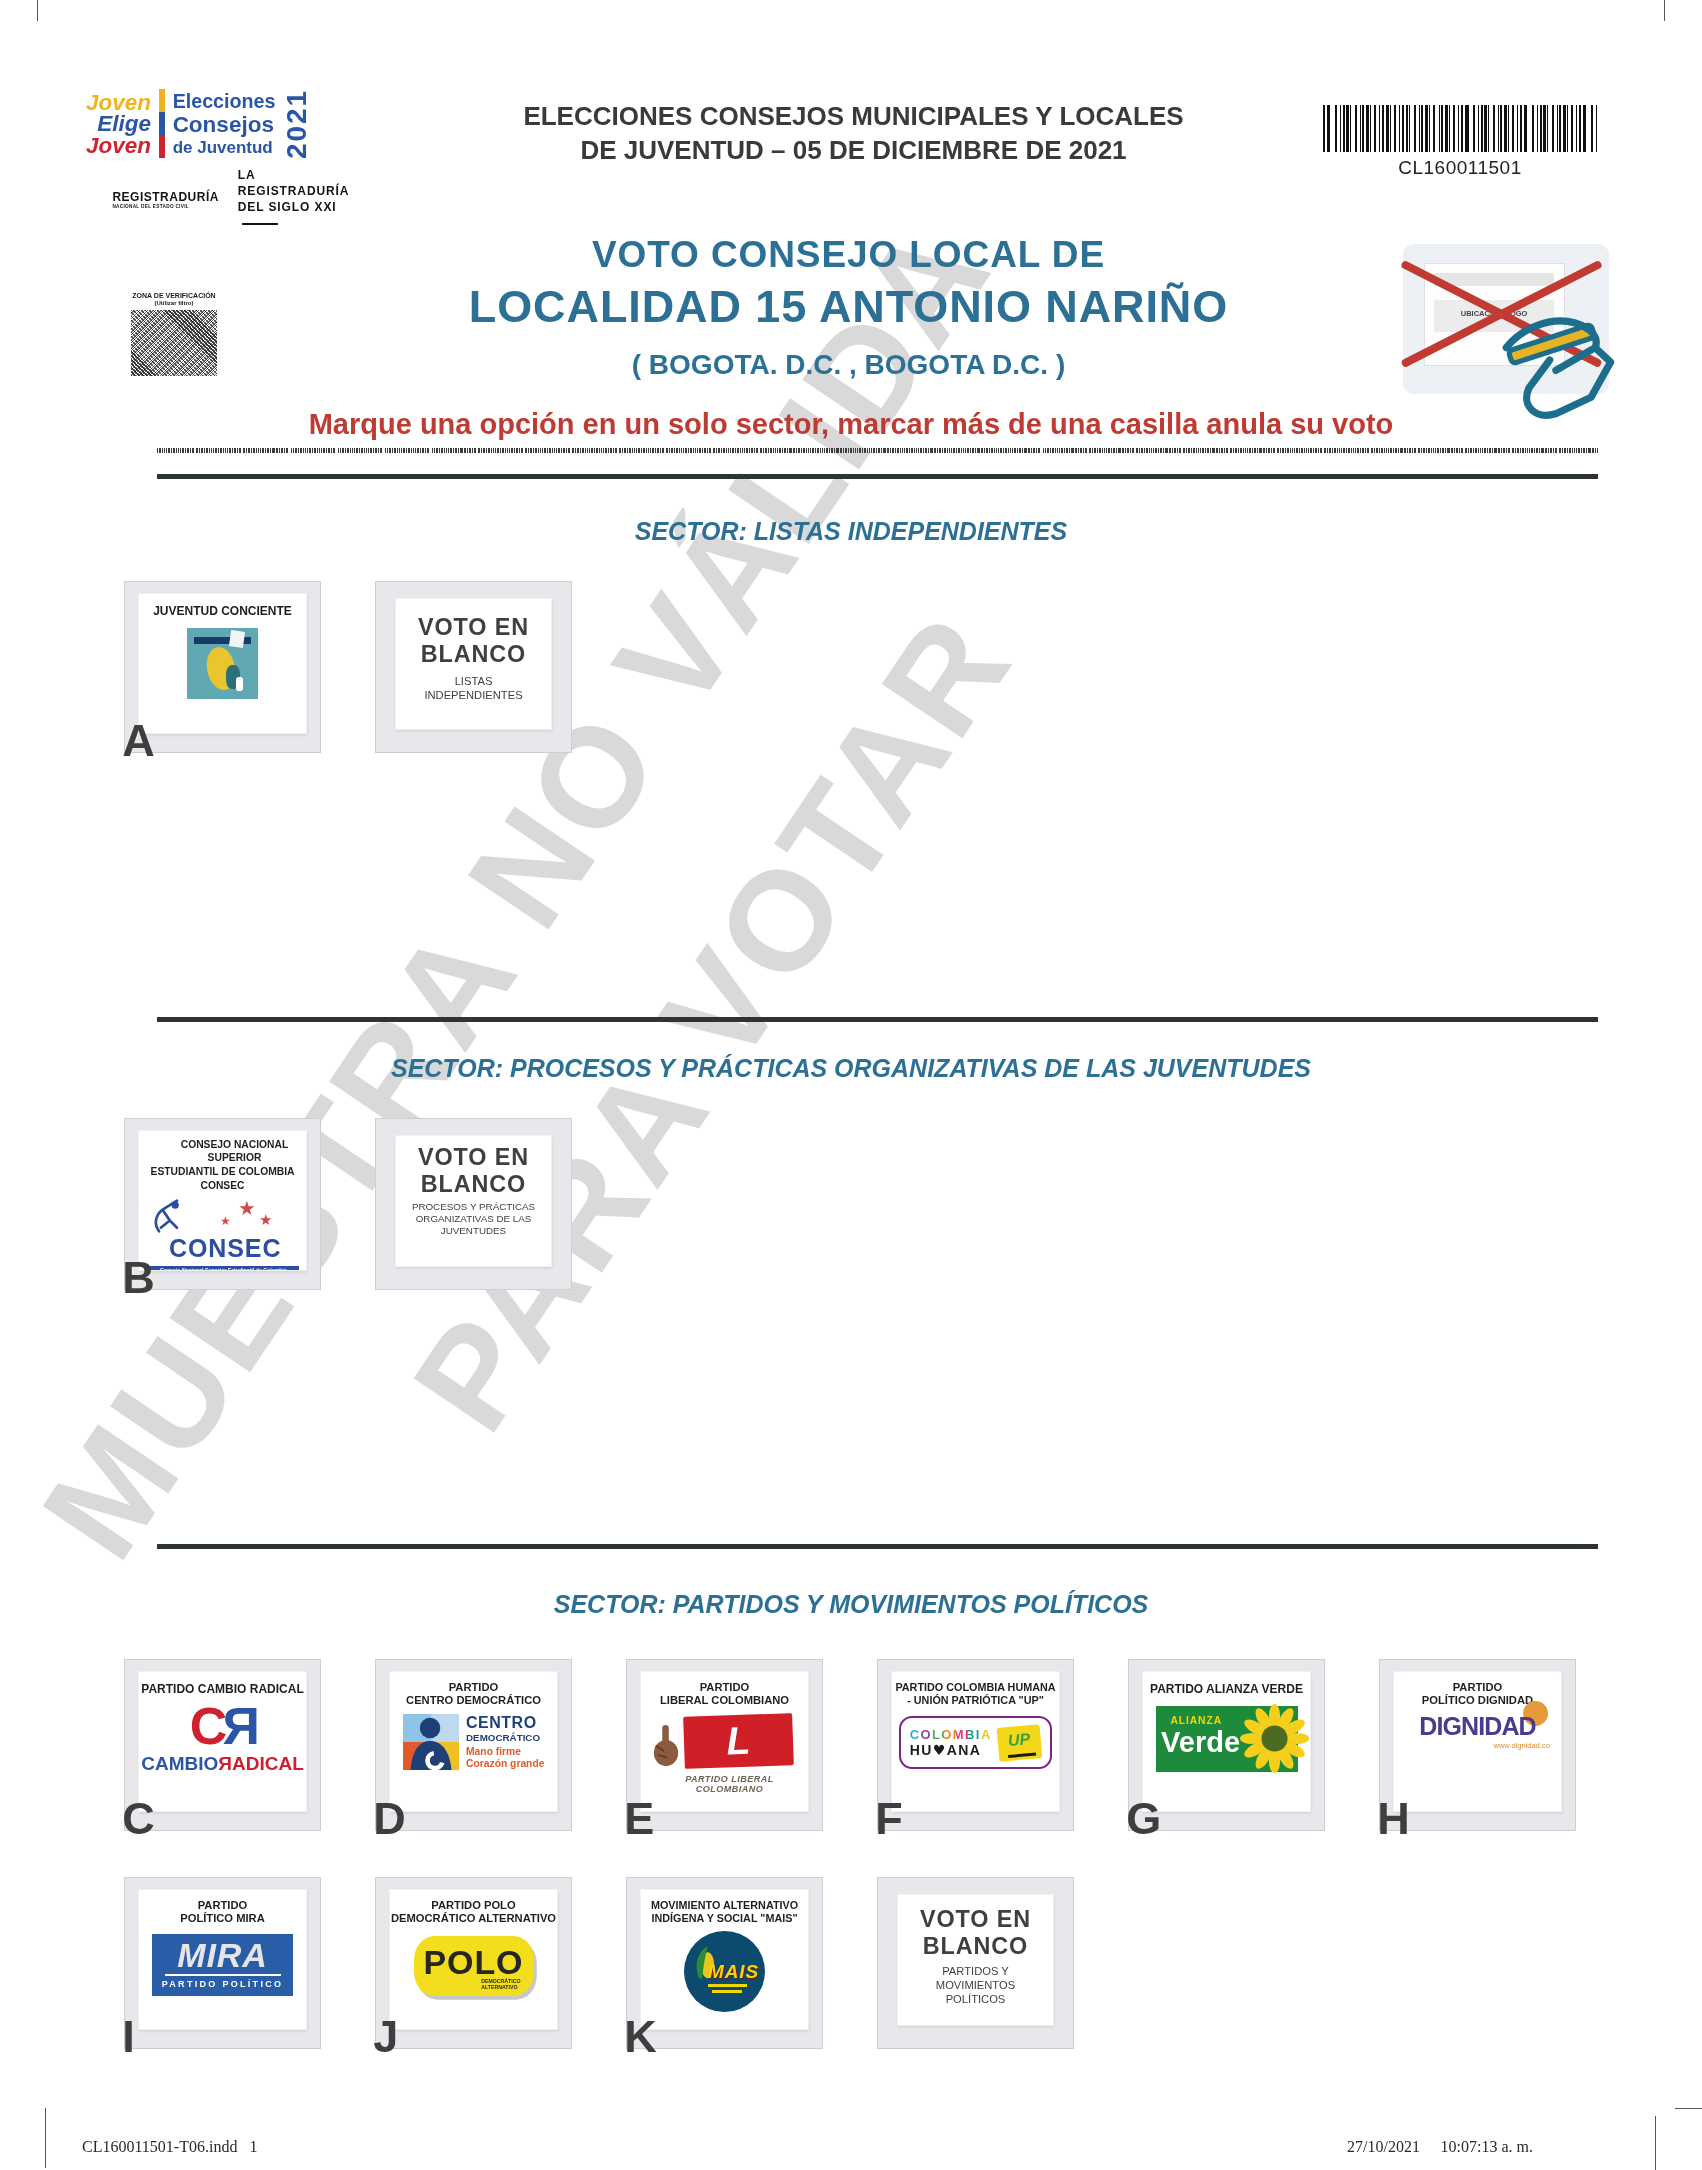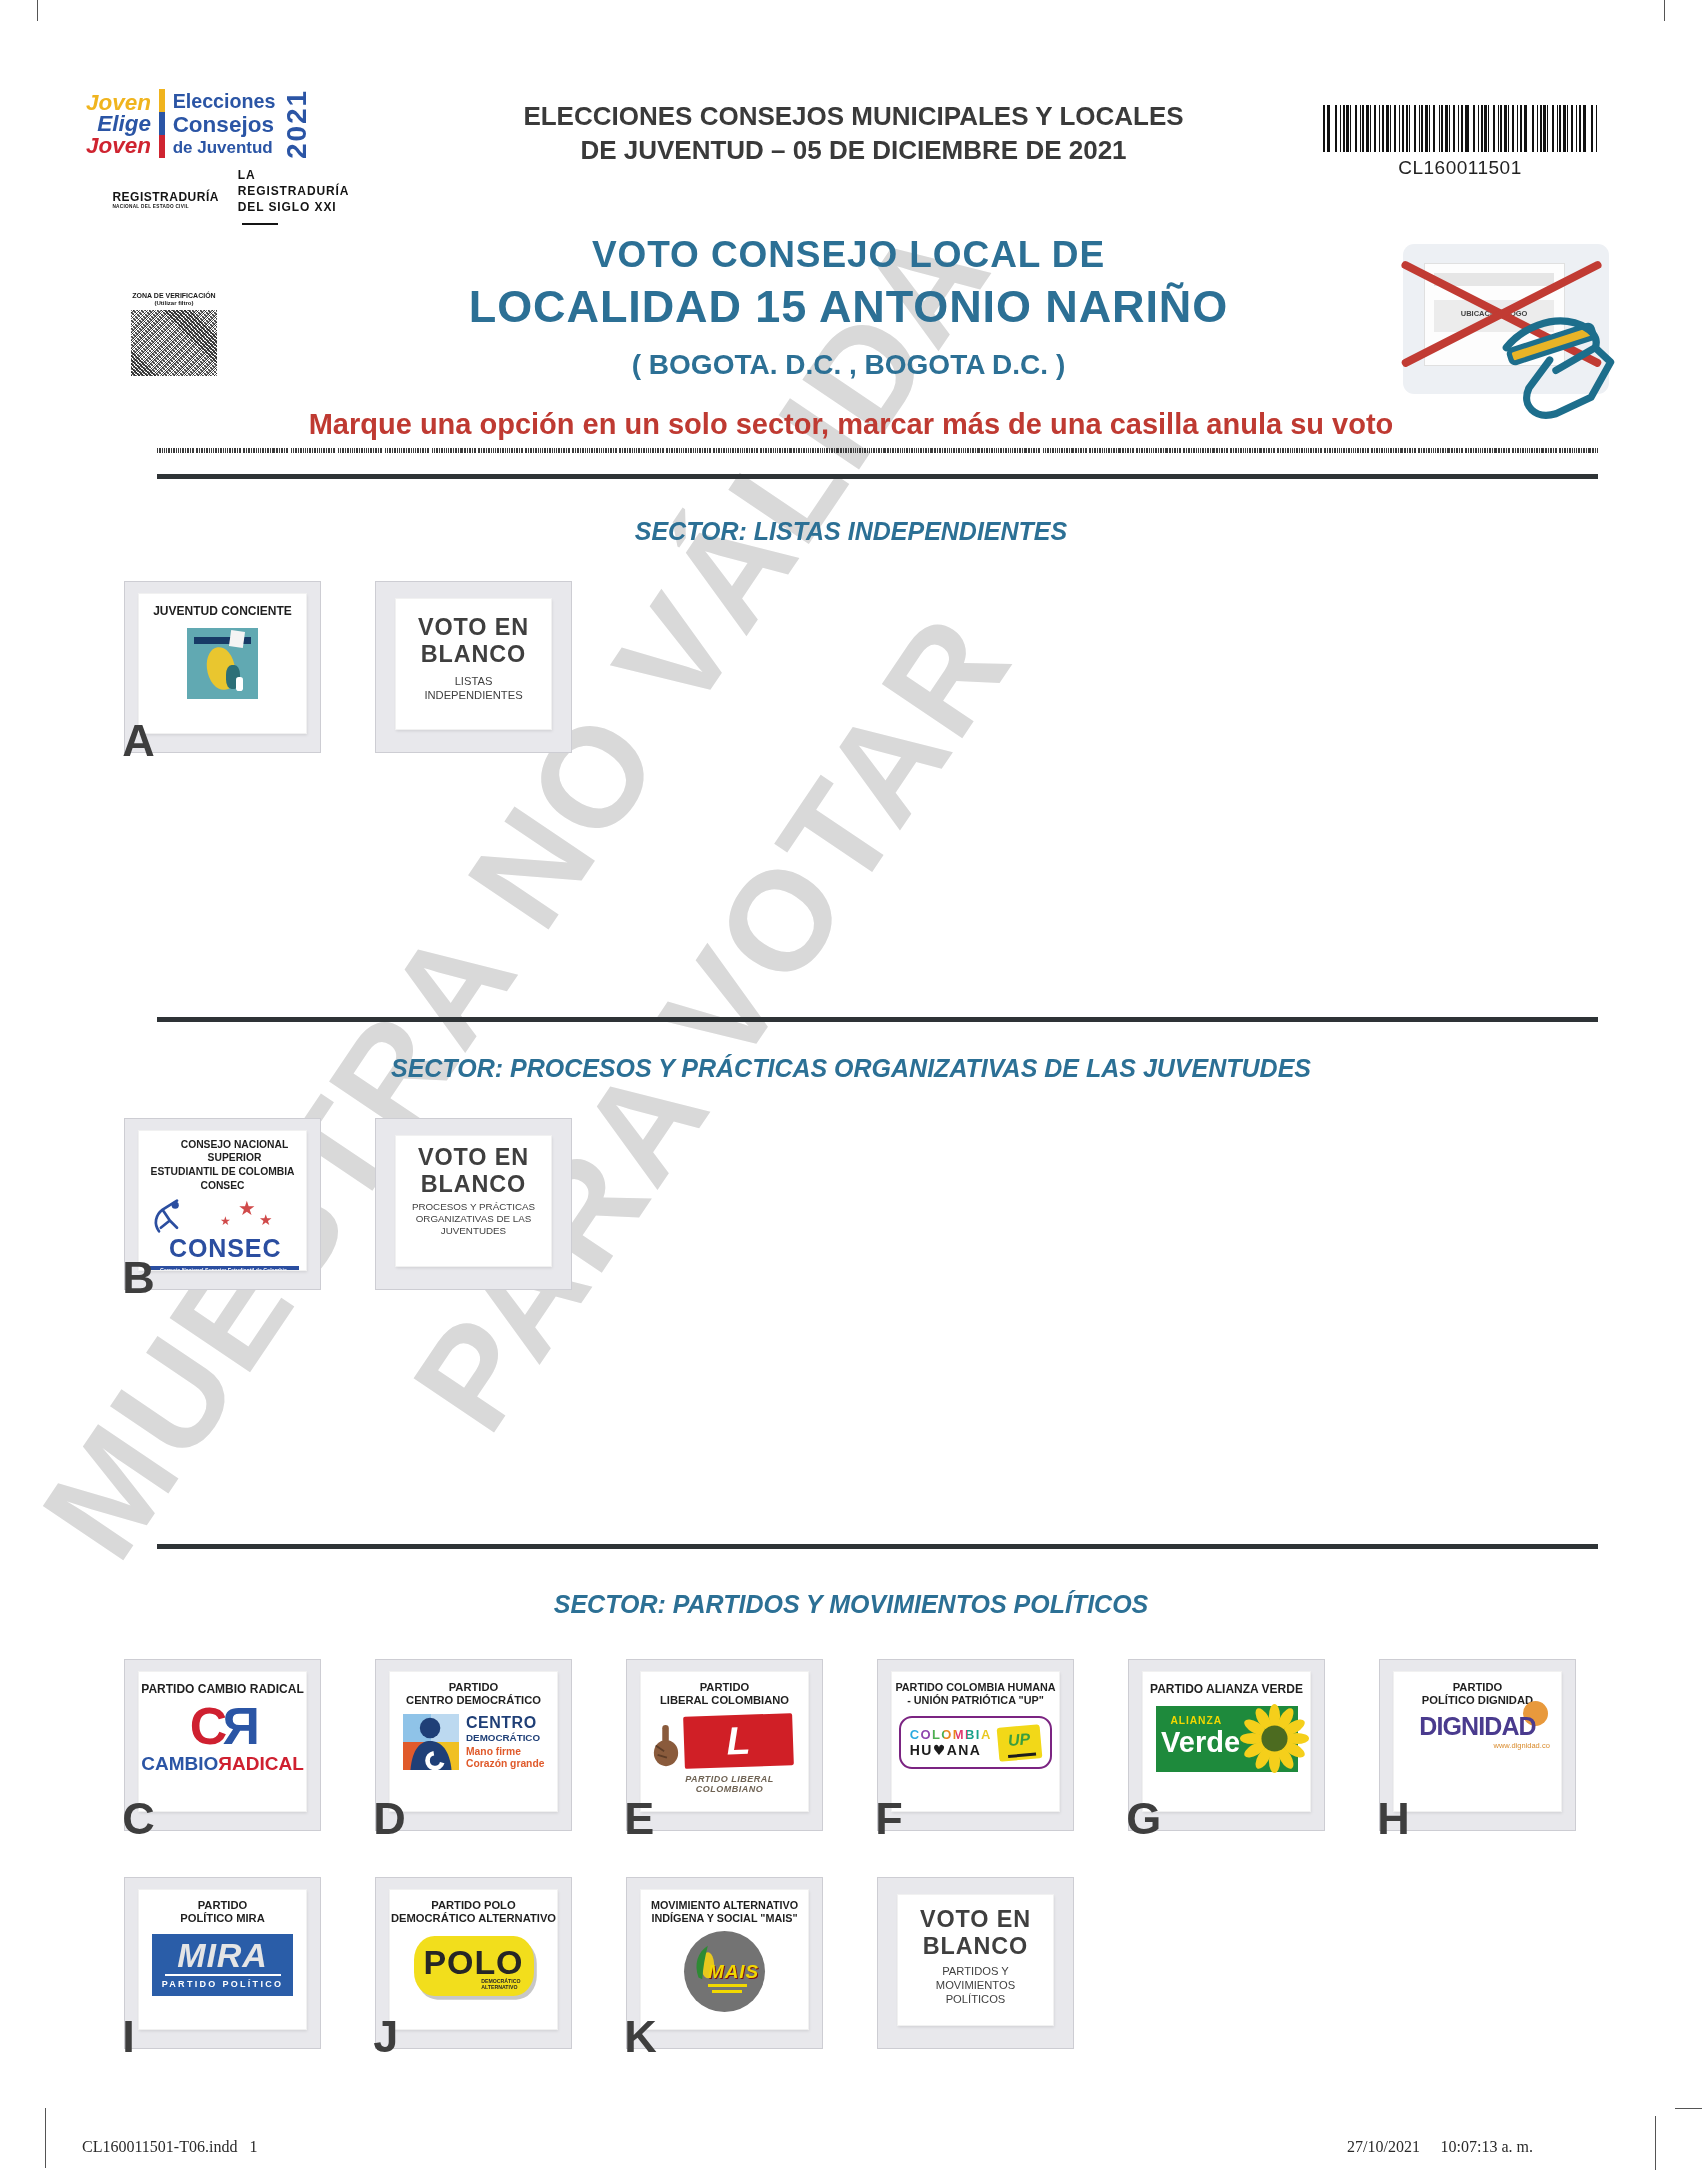--- a/index.html
+++ b/index.html
@@ -182,21 +182,21 @@
   .mira-sub{font-size:9px;font-weight:700;color:#fff;letter-spacing:2.3px;}
 
   
   .logo-polo{position:relative;width:120px;height:60px;margin:10.3px auto 0;background:#f2de1c;
              border-radius:20.6px / 24px;box-shadow:2.8px 3.7px 0 rgba(0,0,0,.22);}
   .polo-word{font-size:34px;font-weight:700;color:#262626;text-align:center;line-height:52px;letter-spacing:0.9px;}
   .polo-sub{position:absolute;right:13px;bottom:5.6px;font-size:5.2px;font-weight:700;color:#262626;
             line-height:5.6px;text-align:left;}
 
   
-  .logo-mais{position:relative;width:81px;height:81px;margin:5.6px auto 0;border-radius:50%;background:#737373;}
+  .logo-mais{position:relative;width:81px;height:81px;margin:5.6px auto 0;border-radius:50%;background:#0c4a6e;}
   .mais-corn{position:absolute;left:7.5px;top:13px;width:26px;height:39px;}
   .mais-word{position:absolute;left:24px;top:30px;font-size:19px;font-weight:700;font-style:italic;
              color:#f2d800;text-shadow:0.9px 0.9px 0 #7a1016;letter-spacing:0.9px;}
   .mais-bar1{position:absolute;left:24px;top:53px;width:39px;height:2.8px;background:#f2d800;}
   .mais-bar2{position:absolute;left:28px;top:59px;width:30px;height:2.8px;background:#f2d800;}
 
   
   .footer-left{position:absolute;left:82px;top:2138px;font-family:"Liberation Serif",serif;font-size:16px;
                color:#2a2a2a;white-space:pre;z-index:1;}
   .footer-right{position:absolute;right:169px;top:2138px;font-family:"Liberation Serif",serif;font-size:16px;

